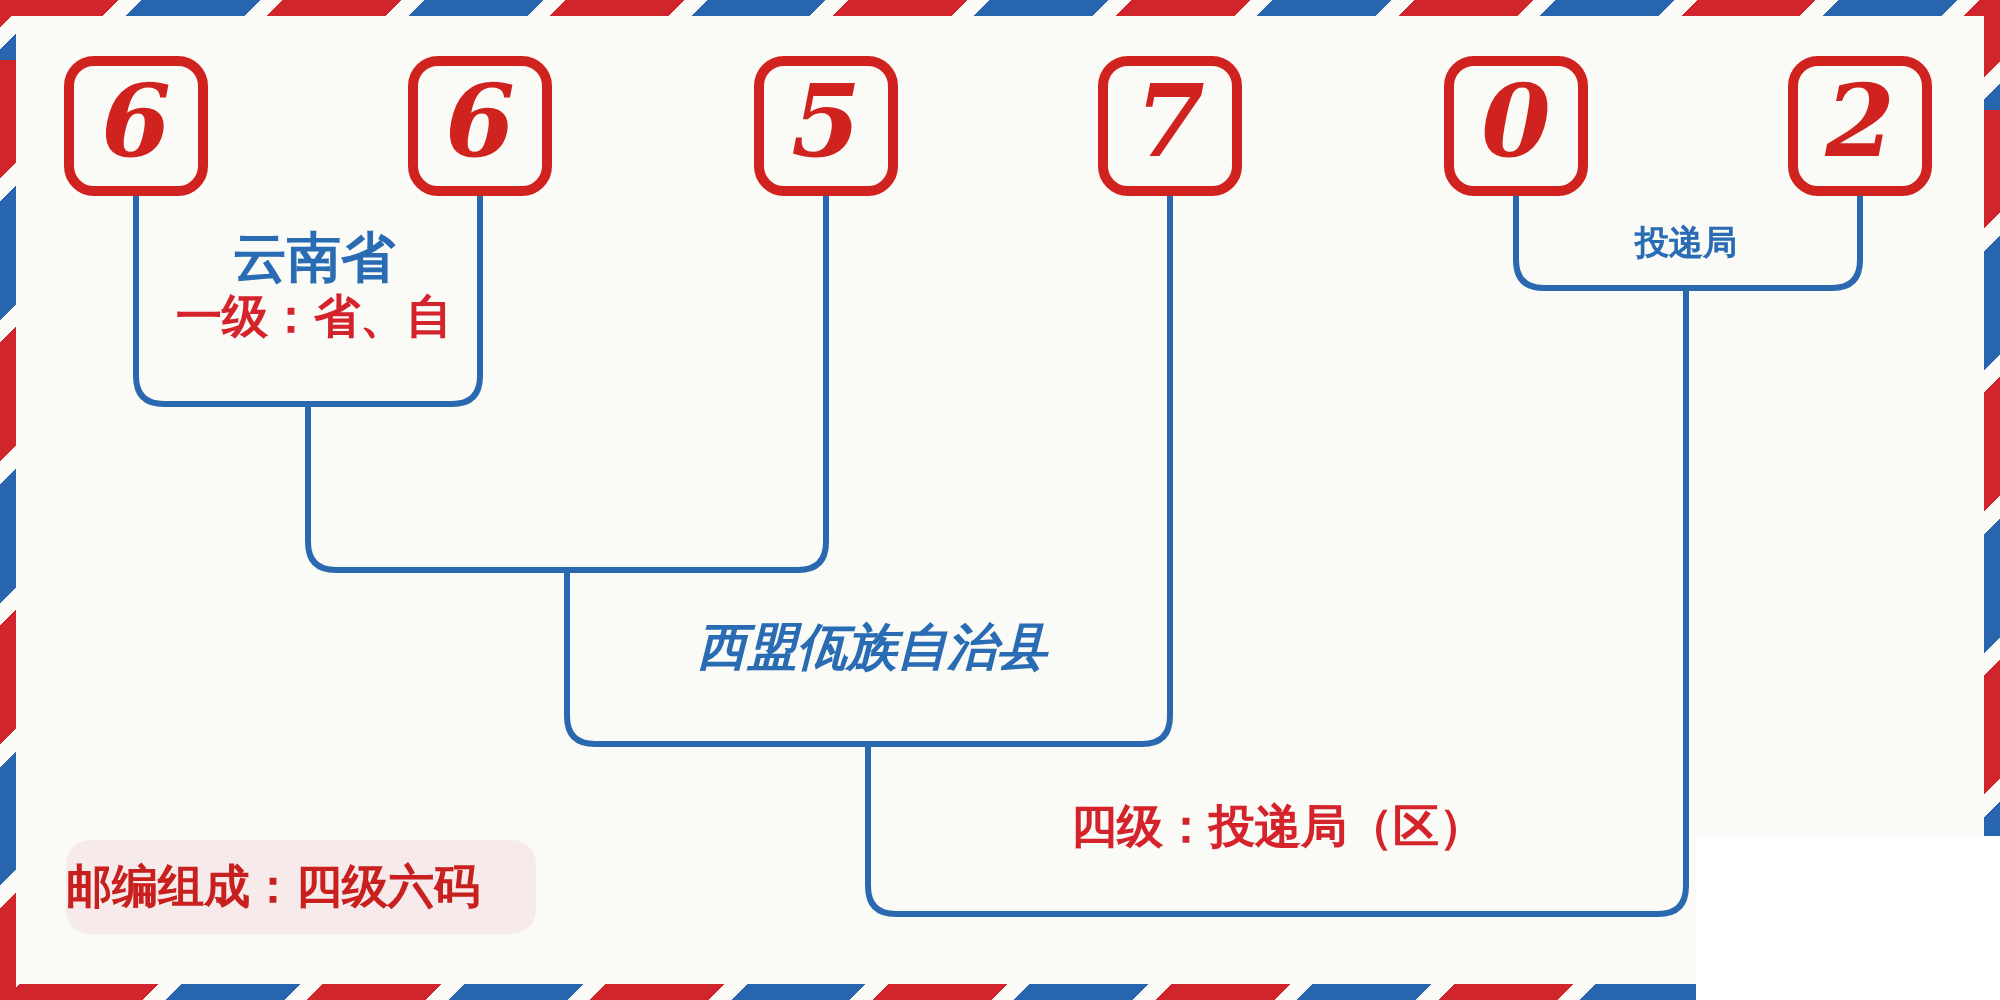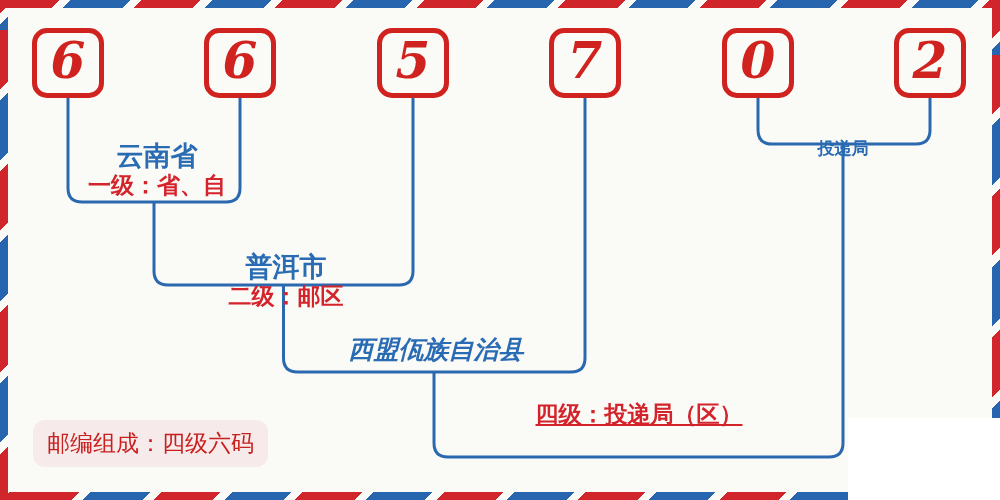--- a/index.html
+++ b/index.html
@@ -68,55 +68,54 @@
     position: absolute;
     transform: translateX(-50%);
     text-align: center;
     white-space: nowrap;
     z-index: 4;
   }
   .label .title {
     color: #2a6cb4;
     font-weight: bold;
     display: block;
-    margin-top: 26px;
   }
   .label .desc {
     color: #d4232b;
     font-weight: bold;
     font-size: 23px;
     line-height: 26px;
     display: block;
   }
   .label.l1 { left: 157px; top: 113px; }
   .label.l1 .title { font-size: 27px; line-height: 33px; }
   .label.l2 { left: 286px; top: 224px; }
   .label.l2 .title { font-size: 27px; line-height: 33px; }
   .label.l3 { left: 436px; top: 307px; font-style: italic; }
   .label.l3 .title { font-size: 25px; line-height: 34px; }
   .label.l4 { left: 639px; top: 390px; }
   .label.l4 .title { font-size: 22px; line-height: 24px; }
-  .label.l4 .desc  { margin-top: 11px; text-decoration: underline; }
+  .label.l4 .desc  { margin-top: 11px; }
   .label.l5 { left: 843px; top: 109px; }
   .label.l5 .title { font-size: 17px; line-height: 26px; }
 
   
   .badge {
     position: absolute;
     left: 33px;
     top: 420px;
     width: 235px;
     height: 47px;
     background: #f6ebea;
     border-radius: 12px;
     display: flex;
     align-items: center;
-    justify-content: center;
+    justify-content: flex-start;
     color: #c8201f;
-    font-weight: normal;
+    font-weight: bold;
     font-size: 23px;
     white-space: nowrap;
     z-index: 4;
   }
 
   
   .white-patch {
     position: absolute;
     left: 848px;
     top: 418px;
@@ -161,24 +160,20 @@
   </div>
   <div class="digit-box d6">
     <span class="digit">2</span>
   </div>
 
   <div class="label l1">
     <span class="title">云南省</span>
     <span class="desc">一级：省、自</span>
   </div>
 
-  <div class="label l2">
-    <span class="title">普洱市</span>
-    <span class="desc">二级：邮区</span>
-  </div>
 
   <div class="label l3">
     <span class="title">西盟佤族自治县</span>
   </div>
 
   <div class="label l4">
     <span class="desc">四级：投递局（区）</span>
   </div>
 
   <div class="label l5">

